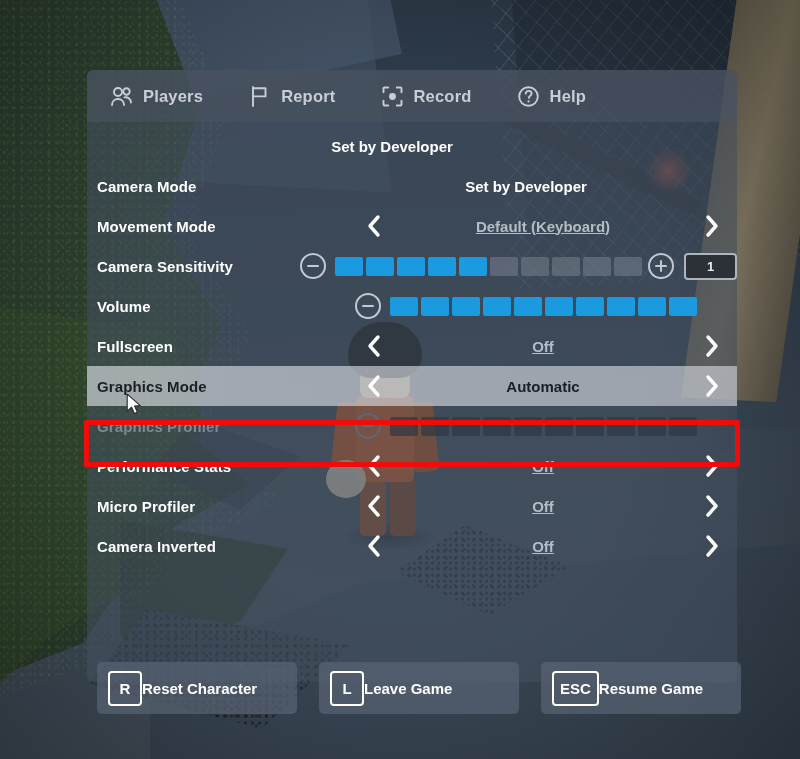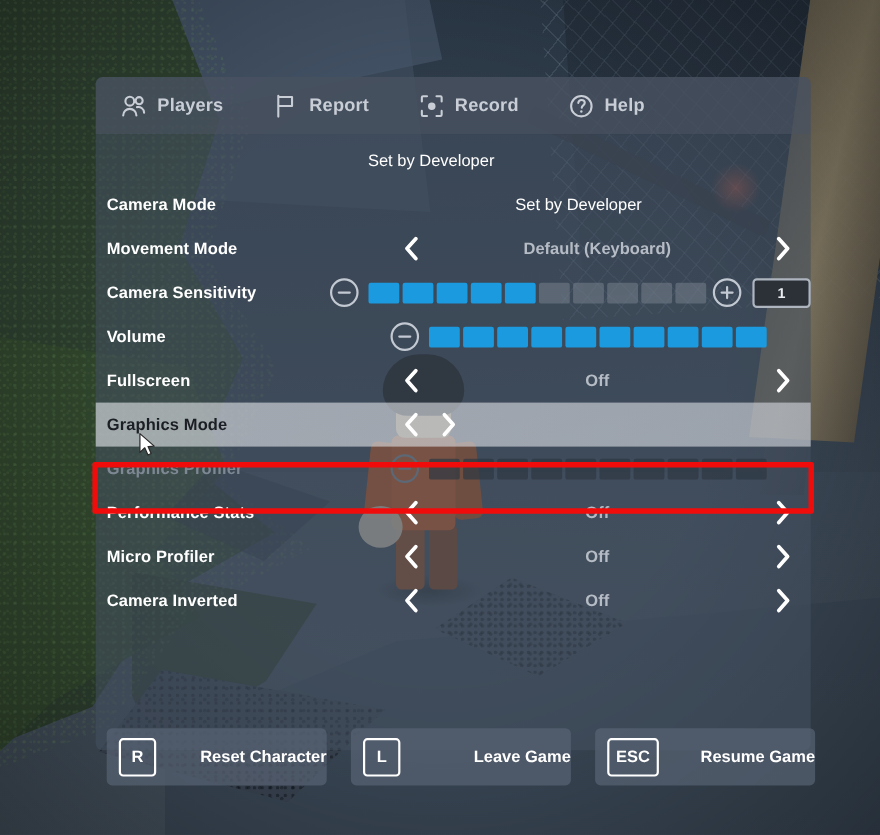--- a/index.html
+++ b/index.html
@@ -294,21 +294,21 @@
     display: flex;
     align-items: center;
     height: 100%;
   }
 
   
   .static-value {
     width: 100%;
     text-align: center;
     font-size: 15px;
-    font-weight: normal;
+    font-weight: bold;
     color: #ffffff;
     padding-right: 40px;
   }
 
   
   .arrow {
     width: 34px; height: 34px;
     flex: none;
     display: flex; align-items: center; justify-content: center;
     cursor: pointer;
@@ -316,21 +316,21 @@
   .arrow svg { display: block; }
   .arrow-left { margin-left: 2px; }
   .arrow-right { margin-right: 8px; }
   .sel-value {
     flex: 1;
     text-align: center;
     font-size: 15px;
     font-weight: bold;
     color: #d3d7dd;
   }
-  .sel-value.muted { color: #b6bcc5; }
+  .sel-value.muted { color: #b6bcc5; text-decoration: underline; }
   .row.highlighted .sel-value { color: #1b1f25; }
 
   
   .circ-btn {
     width: 26px; height: 26px;
     flex: none;
     border-radius: 50%;
     border: 2px solid #c3c9d2;
     display: flex; align-items: center; justify-content: center;
     cursor: pointer;
@@ -414,21 +414,21 @@
     border: 2.5px solid #ffffff;
     border-radius: 4px;
     display: flex; align-items: center; justify-content: center;
     font-size: 15px;
     font-weight: bold;
     color: #ffffff;
     flex: none;
   }
   .bigbtn-label {
     flex: 1;
-    text-align: right;
+    text-align: left;
     font-size: 15px;
     font-weight: bold;
     color: #ffffff;
     padding-right: 0;
     white-space: nowrap;
   }
 </style>
 </head>
 <body>
 
@@ -615,20 +615,21 @@
       </div>
 
       <div class="row highlighted">
         <div class="row-label">Graphics Mode</div>
         <div class="row-control">
           <span class="arrow arrow-left">
             <svg width="20" height="26" viewBox="0 0 20 26" fill="none" stroke="#ffffff" stroke-width="3.4" stroke-linecap="round" stroke-linejoin="round">
                 <path d="M14 4L6 13l8 9"></path>
               </svg>
           </span>
+          <span class="sel-value">Automatic</span>
           <span class="arrow arrow-right">
             <svg width="20" height="26" viewBox="0 0 20 26" fill="none" stroke="#ffffff" stroke-width="3.4" stroke-linecap="round" stroke-linejoin="round">
                 <path d="M6 4l8 9-8 9"></path>
               </svg>
           </span>
         </div>
       </div>
 
       <div class="row disabled">
         <div class="row-label">Graphics Profiler</div>

